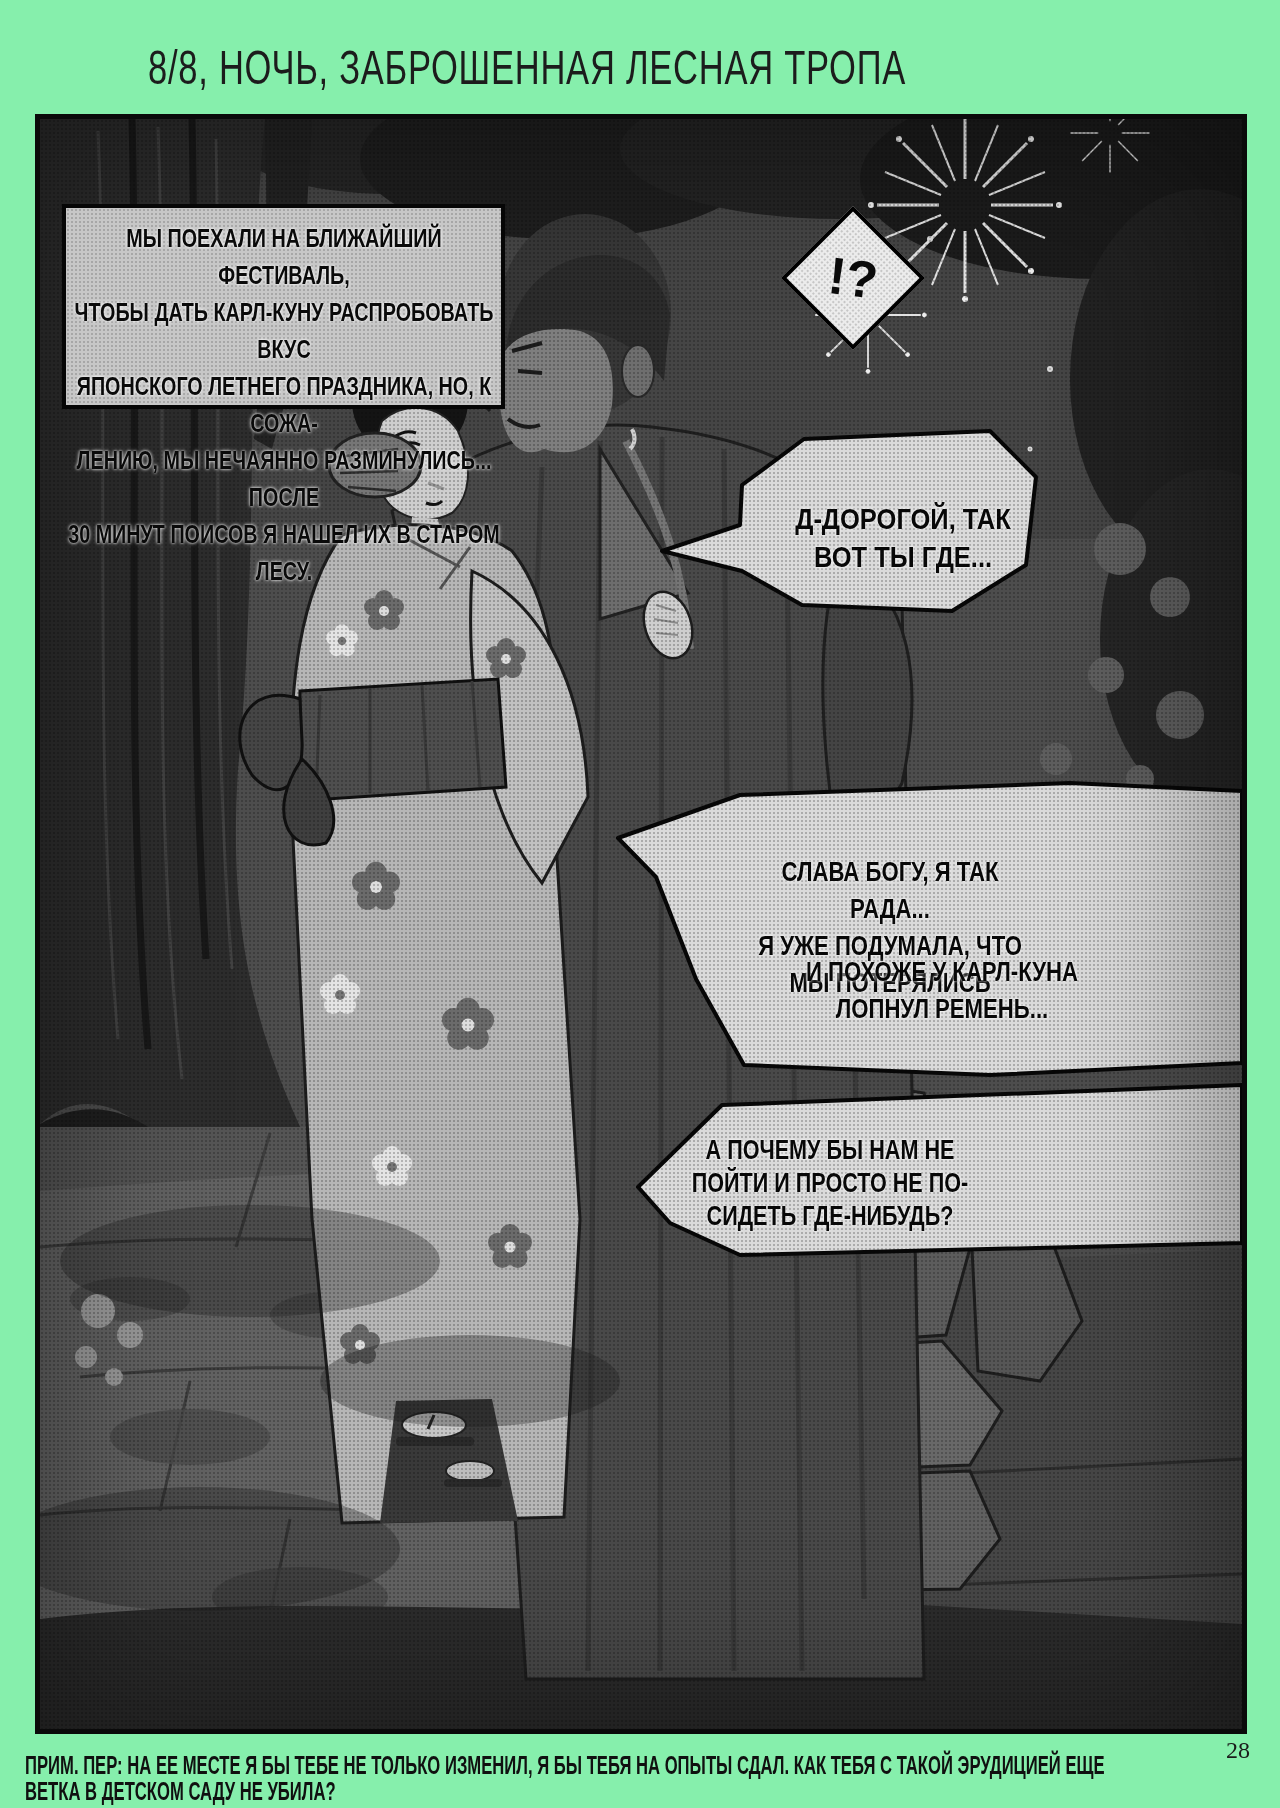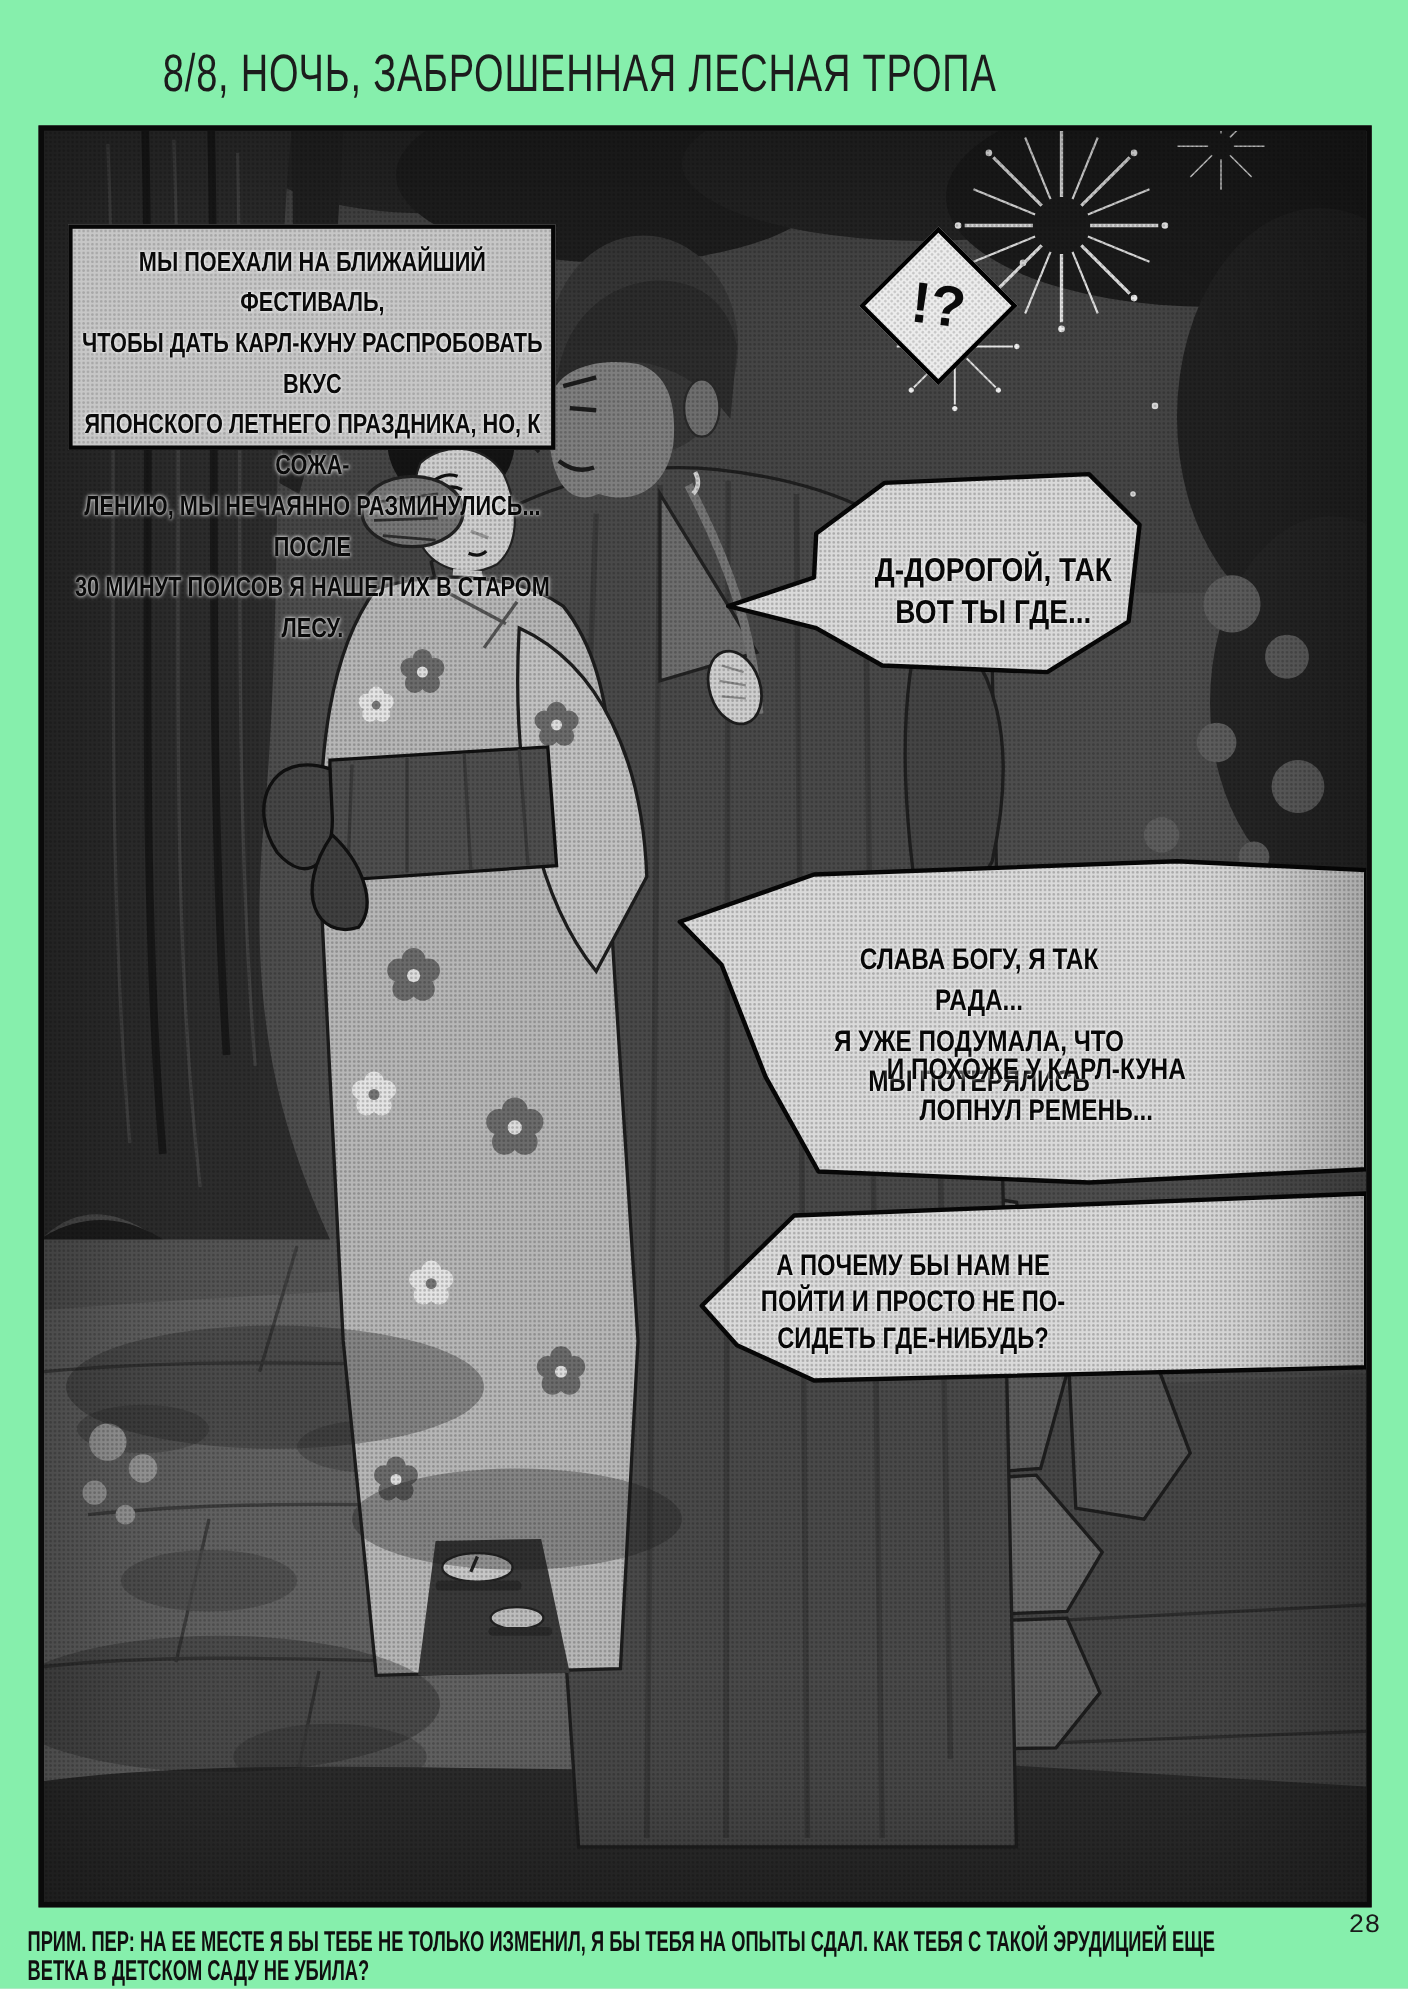--- a/index.html
+++ b/index.html
@@ -28,21 +28,21 @@
   .btxt{position:absolute;font-weight:700;color:#080808;text-align:center;white-space:pre-line;
         text-shadow:0 0 3px rgba(255,255,255,.9),0 0 6px rgba(255,255,255,.5);}
   #t-dear {left:703px;top:381px;width:320px;font-size:30px;line-height:38px;transform:scaleX(.85);}
   #t-thank{left:670px;top:735px;width:360px;font-size:27px;line-height:37px;transform:scaleX(.82);}
   #t-belt {left:722px;top:835px;width:360px;font-size:27px;line-height:37px;transform:scaleX(.82);}
   #t-sit  {left:600px;top:1015px;width:380px;font-size:27px;line-height:33px;transform:scaleX(.8);}
   .surprise{position:absolute;left:762px;top:108px;width:94px;height:94px;
         transform:rotate(45deg);background-color:#ececec;border:4px solid #000;}
   .surprise-txt{position:absolute;inset:0;display:flex;align-items:center;justify-content:center;
         transform:rotate(-38deg);font-size:52px;font-weight:700;color:#0a0a0a;}
-  .page-num{position:absolute;left:1226px;top:1737px;font-family:Liberation Mono, monospace;
+  .page-num{position:absolute;left:1226px;top:1737px;font-family:Liberation Serif, serif;
         font-size:24px;color:#1a1a1a;}
   .trans-note{position:absolute;left:25px;top:1752px;width:1880px;transform:scaleX(.64);
         transform-origin:left top;font-size:26px;font-weight:700;line-height:26px;
         color:#101010;white-space:pre-line;}
 </style>
 </head>
 <body>
 
 <div class="page">
 

